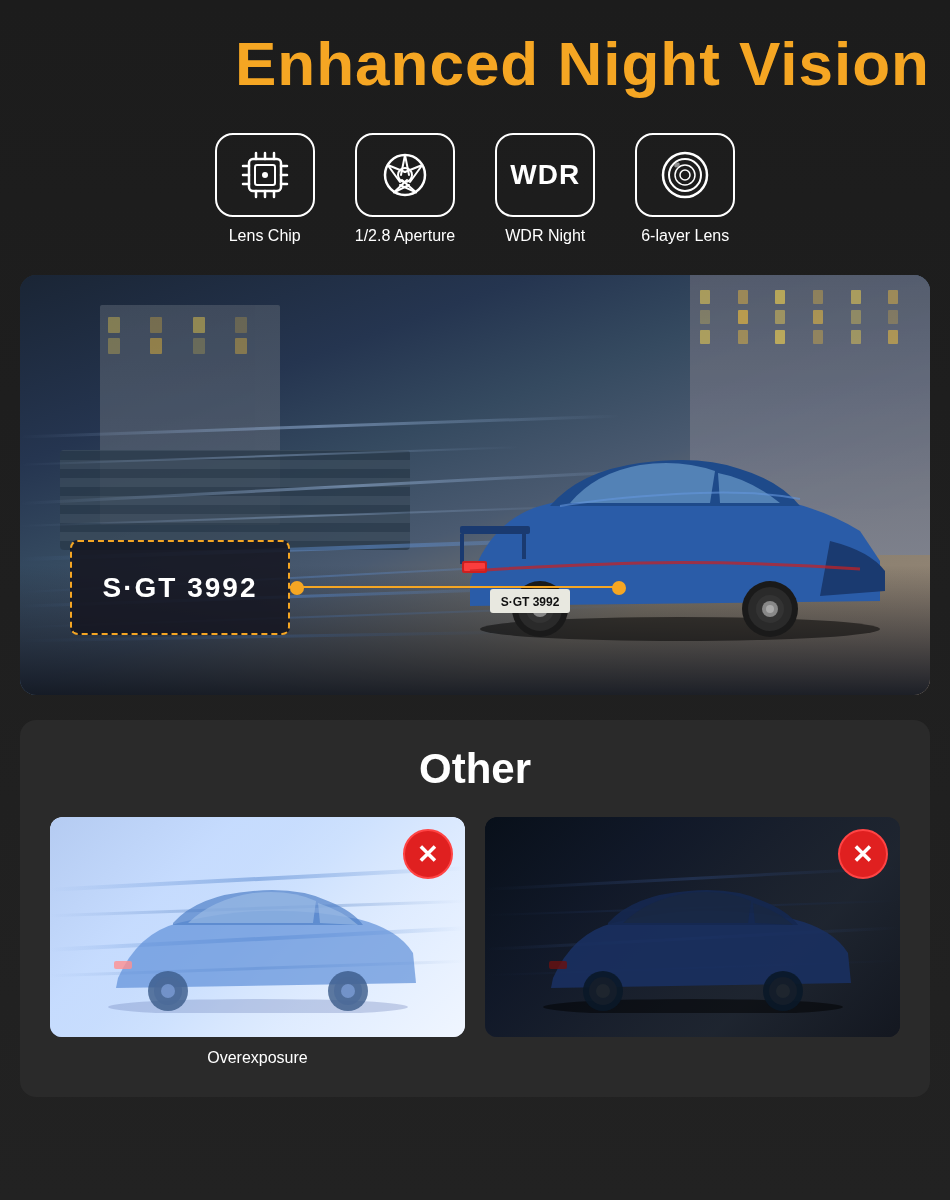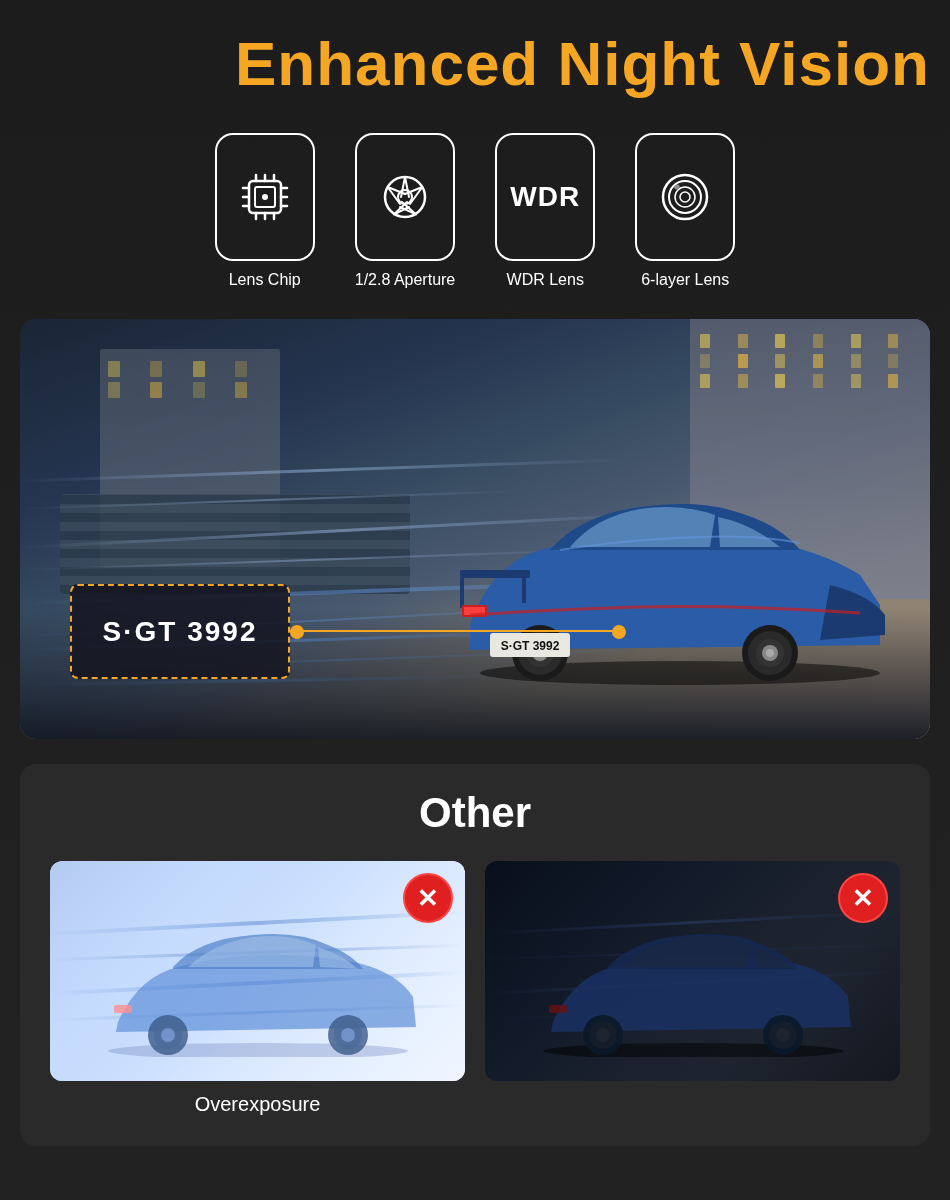--- a/index.html
+++ b/index.html
@@ -45,21 +45,21 @@
 
     .feature-item {
       display: flex;
       flex-direction: column;
       align-items: center;
       gap: 10px;
     }
 
     .feature-icon-box {
       width: 100px;
-      height: 128px;
+      height: 84px;
       border: 2.5px solid #ffffff;
       border-radius: 18px;
       display: flex;
       align-items: center;
       justify-content: center;
       background: transparent;
     }
 
     .feature-icon-box svg {
       width: 60px;
@@ -199,21 +199,21 @@
       justify-content: center;
       font-size: 26px;
       font-weight: 900;
       color: #ffffff;
       border: 2px solid #ff4444;
       z-index: 10;
     }
 
     .comparison-label {
       color: #ffffff;
-      font-size: 20px;
+      font-size: 16px;
       font-weight: 500;
       text-align: center;
       margin-top: 12px;
     }
 
     
     .car-svg-container {
       position: absolute;
       right: 40px;
       bottom: 50px;
@@ -276,21 +276,21 @@
           <circle cx="30" cy="30" r="7" stroke="white" stroke-width="2"></circle>
         </svg>
       </div>
       <span class="feature-label">1/2.8 Aperture</span>
     </div>
 
     <div class="feature-item">
       <div class="feature-icon-box">
         <span class="wdr-text-icon">WDR</span>
       </div>
-      <span class="feature-label">WDR Lens</span>
+      <span class="feature-label">WDR Night</span>
     </div>
 
     <div class="feature-item">
       <div class="feature-icon-box">
         <svg viewBox="0 0 60 60" fill="none" xmlns="http://www.w3.org/2000/svg">
           <circle cx="30" cy="30" r="22" stroke="white" stroke-width="2.5"></circle>
           <circle cx="30" cy="30" r="16" stroke="white" stroke-width="2"></circle>
           <circle cx="30" cy="30" r="10" stroke="white" stroke-width="1.5"></circle>
           <circle cx="30" cy="30" r="5" stroke="white" stroke-width="1.5"></circle>
 

